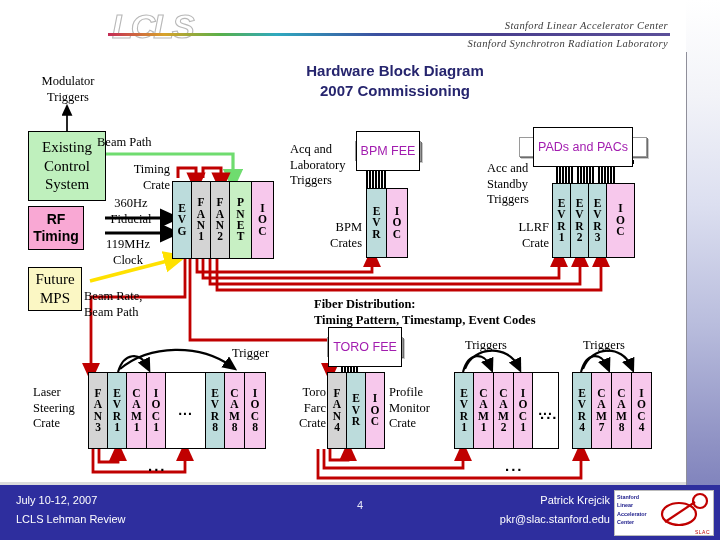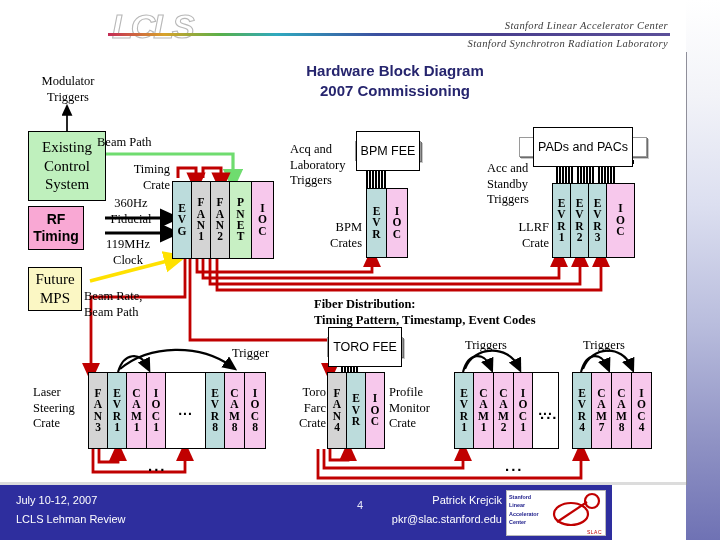--- a/index.html
+++ b/index.html
@@ -88,31 +88,31 @@
   
   .fee{
     position:absolute;box-sizing:border-box;background:#fff;
     border:1px solid #9a9a9a;
     box-shadow:0 0 0 1px #ffffff inset, 1px 1px 0 0 #6d6d6d, 2px 2px 0 0 #c9c9c9;
     display:flex;align-items:center;justify-content:center;
   }
   .fee i{
     display:block;border:1.3px solid #000;background:#fff;
     padding:12px 4px;font-family:"Liberation Sans", sans-serif;font-style:normal;
-    font-size:12.5px;color:#000000;white-space:nowrap;line-height:1.15;
+    font-size:12.5px;color:#a21caf;white-space:nowrap;line-height:1.15;
   }
   svg.ov{position:absolute;left:0;top:0;width:720px;height:540px;overflow:visible;pointer-events:none;}
 
   
   .ribbon{position:absolute;display:flex;gap:1.4px;}
   .ribbon i{display:block;width:1.6px;background:#000;}
   .ribbon-cap{position:absolute;background:#000;}
 
   
-  .ftr{position:absolute;left:0;bottom:0;width:612px;height:55px;background:#2e2e9e;}
+  .ftr{position:absolute;left:0;bottom:0;width:720px;height:55px;background:#2e2e9e;}
   .ftr-top{position:absolute;left:0;bottom:55px;width:686px;height:3px;background:#dcdcdc;}
   .ftr-l,.ftr-r{
     position:absolute;font-family:"Liberation Sans", sans-serif;font-size:11px;color:#ffffff;line-height:1.75;
   }
   .ftr-l{left:16px;top:6px;}
   .ftr-r{right:110px;top:6px;text-align:right;}
   .ftr-pg{position:absolute;left:0;top:14px;width:720px;text-align:center;font-family:"Liberation Sans", sans-serif;font-size:11px;color:#e8e8f6;}
   .slaclogo{position:absolute;right:6px;top:5px;width:98px;height:44px;background:#ffffff;border:1px solid #bbb;display:flex;}
   .slaclogo .lt{width:40px;padding:2px 1px 0 2px;box-sizing:border-box;}
   .slaclogo .lt div{font-family:"Liberation Sans", sans-serif;font-size:5.4px;font-weight:bold;color:#1b1b8a;line-height:1.55;}

